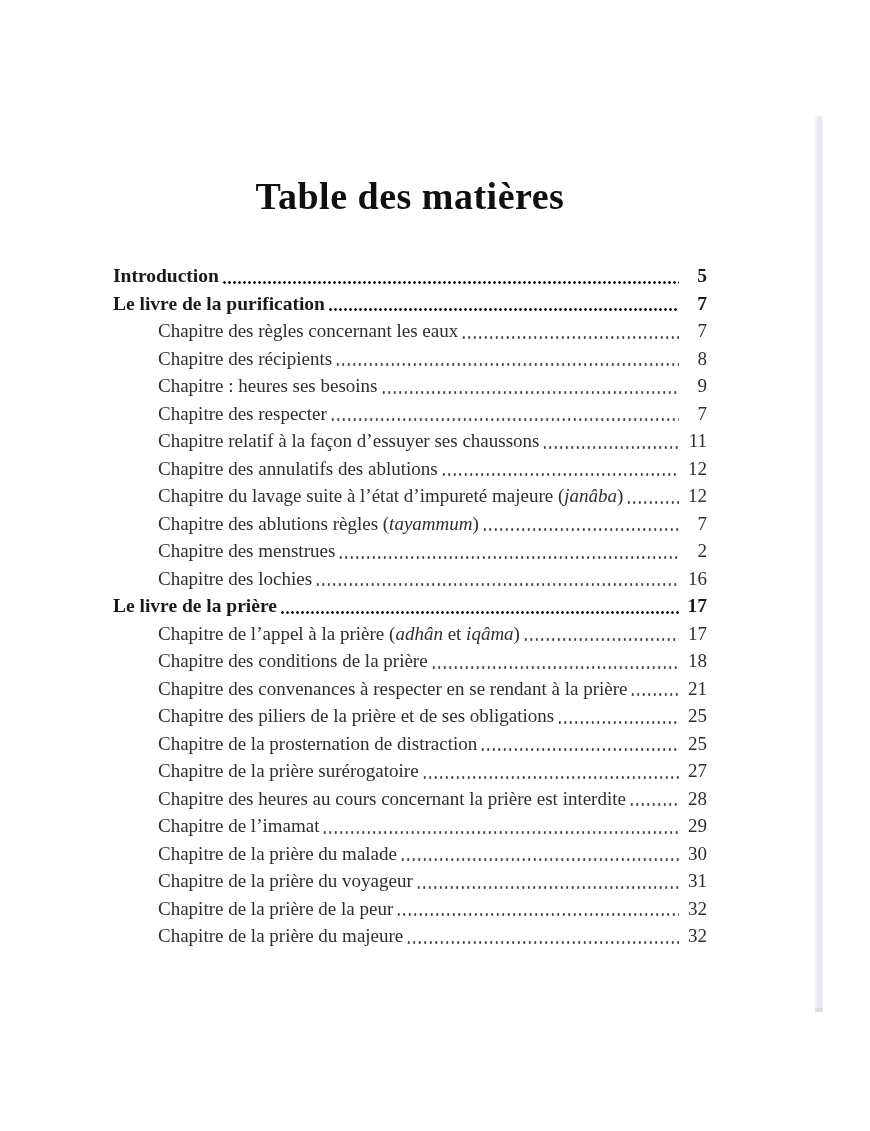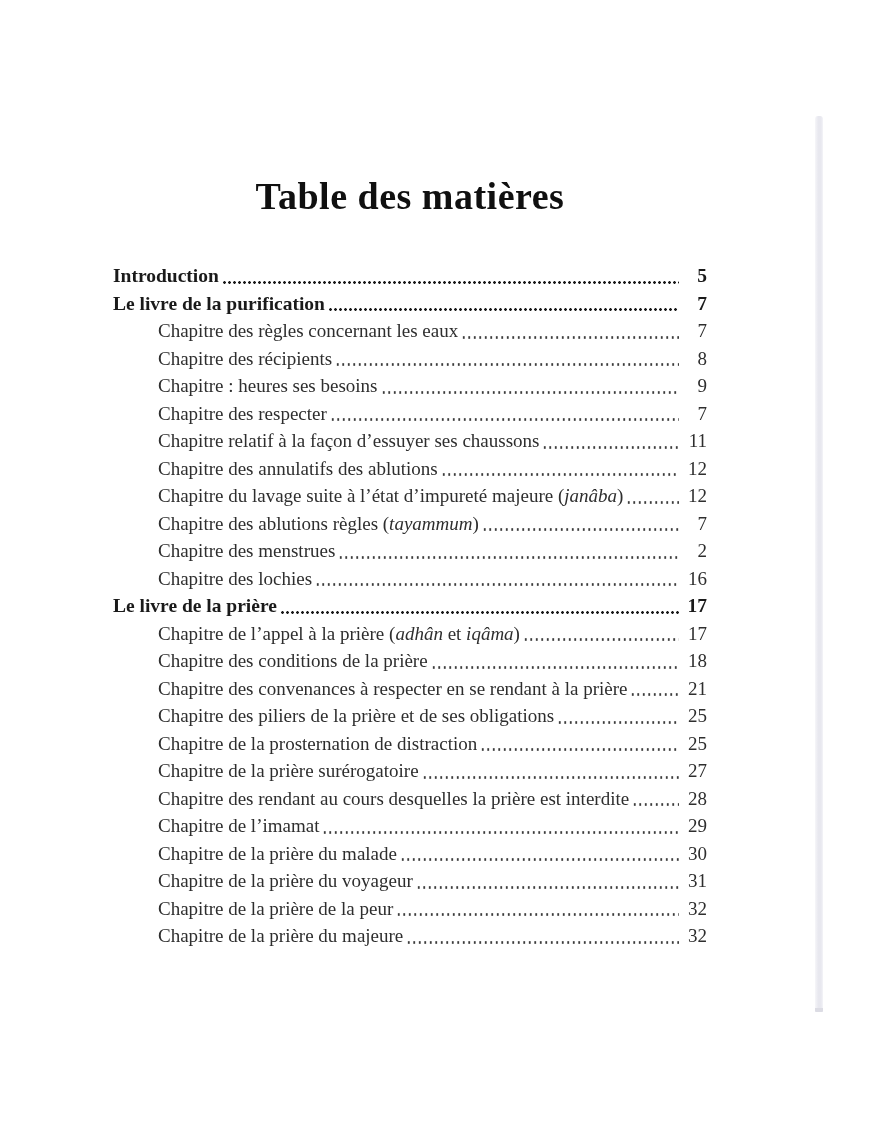--- a/index.html
+++ b/index.html
@@ -192,21 +192,21 @@
           <span class="label"><span>Chapitre de la prosternation de distraction</span></span>
           <span class="leader"></span>
           <span class="num">25</span>
         </div>
         <div class="toc-row indent">
           <span class="label"><span>Chapitre de la prière surérogatoire</span></span>
           <span class="leader"></span>
           <span class="num">27</span>
         </div>
         <div class="toc-row indent">
-          <span class="label"><span>Chapitre des rendant au cours desquelles la prière est interdite</span></span>
+          <span class="label"><span>Chapitre des heures au cours concernant la prière est interdite</span></span>
           <span class="leader"></span>
           <span class="num">28</span>
         </div>
         <div class="toc-row indent">
           <span class="label"><span>Chapitre de l’imamat</span></span>
           <span class="leader"></span>
           <span class="num">29</span>
         </div>
         <div class="toc-row indent">
           <span class="label"><span>Chapitre de la prière du malade</span></span>

